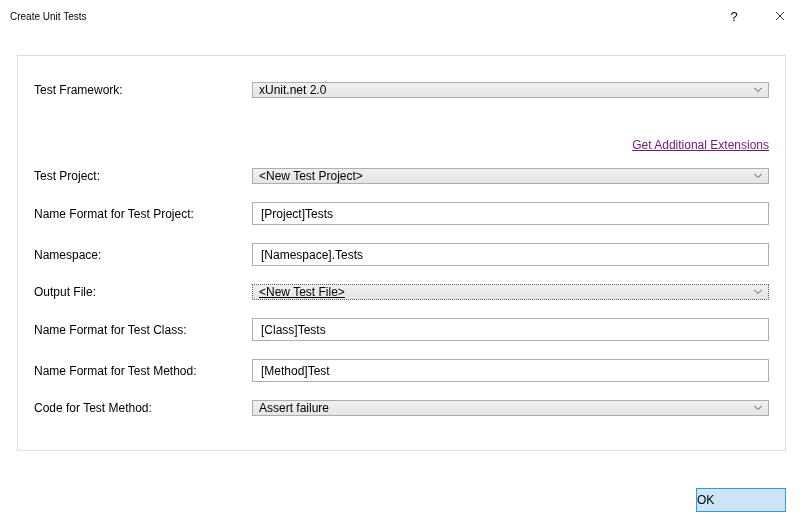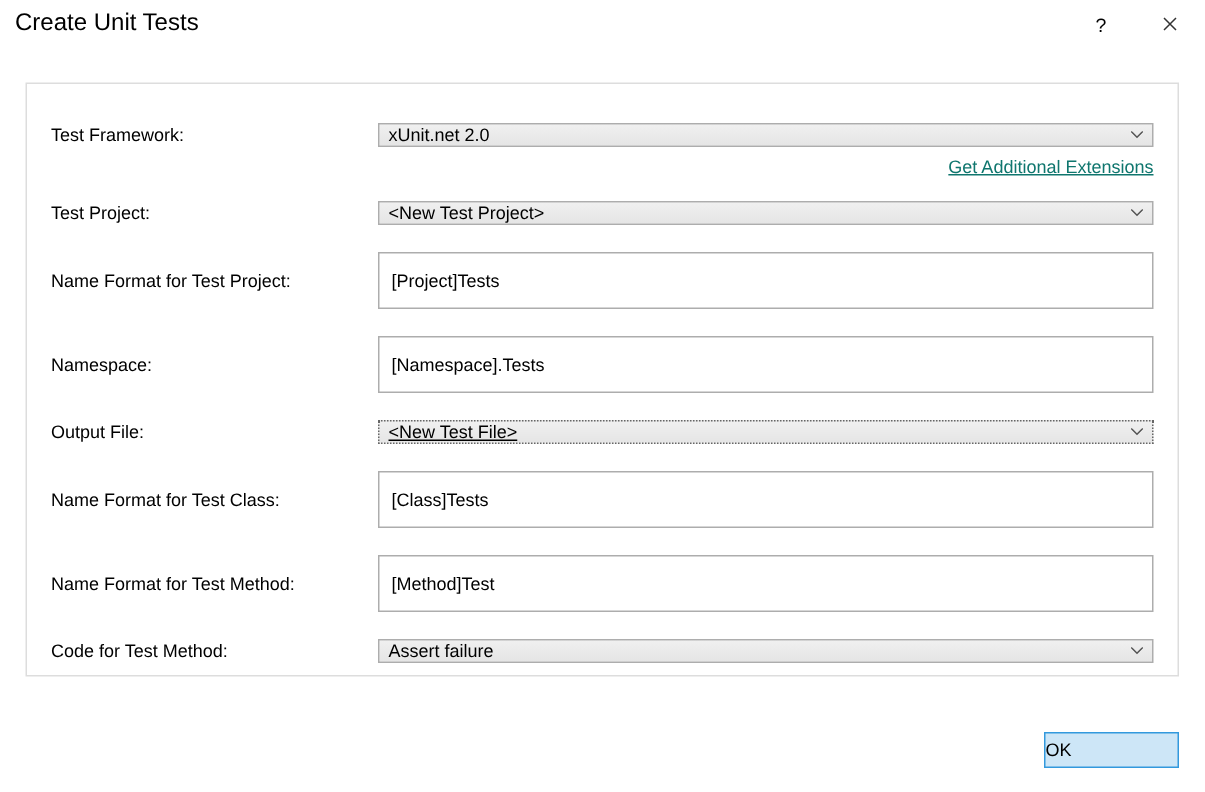--- a/index.html
+++ b/index.html
@@ -1,20 +1,20 @@
 <!DOCTYPE html>
 <html><head>
   <meta charset="utf-8">
   <style>
     * { box-sizing: border-box; font-family: "Segoe UI", Tahoma, sans-serif; font-size: 12px; color: #000; }
     body { margin: 0; padding: 0; background: #fff; width: 803px; height: 528px; overflow: hidden; }
     .window { width: 803px; height: 528px; background: #fff; position: relative; }
 
     .titlebar { height: 32px; display: flex; align-items: center; padding-left: 10px; }
-    .titlebar .title { flex: 1; font-size: 16px; }
+    .titlebar .title { flex: 1; font-size: 10px; }
     .tctrl { width: 46px; height: 32px; display: flex; align-items: center; justify-content: center; font-family: "Segoe UI Symbol", sans-serif; color: #333; }
     .help-glyph { font-size: 13px; }
     .close-glyph { font-size: 13px; }
 
     .panel {
       position: absolute;
       left: 17px; right: 17px;
       top: 55px;
       bottom: 77px;
       border: 1px solid #ddd;
@@ -37,33 +37,33 @@
     }
     .combo.focused { border: 1px dotted #666; text-decoration: underline; }
     .combo .chev {
       position: absolute; right: 6px; top: 50%; transform: translateY(-50%);
       pointer-events: none;
     }
     .chev svg { display: block; }
 
     .txt {
       width: 100%;
-      height: 38px;
+      height: 23px;
       border: 1px solid #adadad;
       background: #fff;
       padding: 0 6px;
       display: flex;
       align-items: center;
     }
     .txt input {
       border: none; outline: none; width: 100%; background: transparent; font-size: 12px;
     }
 
     .link-row { display: flex; justify-content: flex-end; margin: 6px 0 16px 0; padding-right: 0; }
-    .link { color: #0f766e; text-decoration: underline; cursor: pointer; }
+    .link { color: #701a75; text-decoration: underline; cursor: pointer; margin-top: 34px; }
 
     .footer {
       position: absolute;
       left: 0; right: 0; bottom: 16px;
       display: flex;
       justify-content: flex-end;
       gap: 8px;
       padding-right: 17px;
     }
     .btn {

